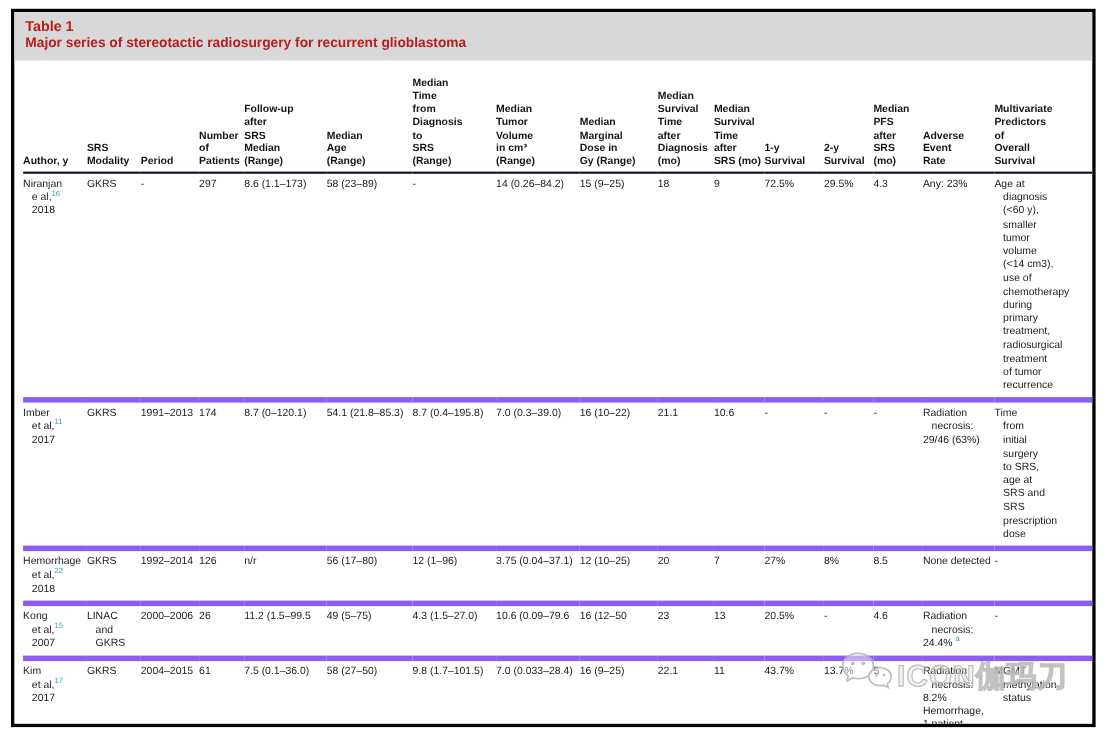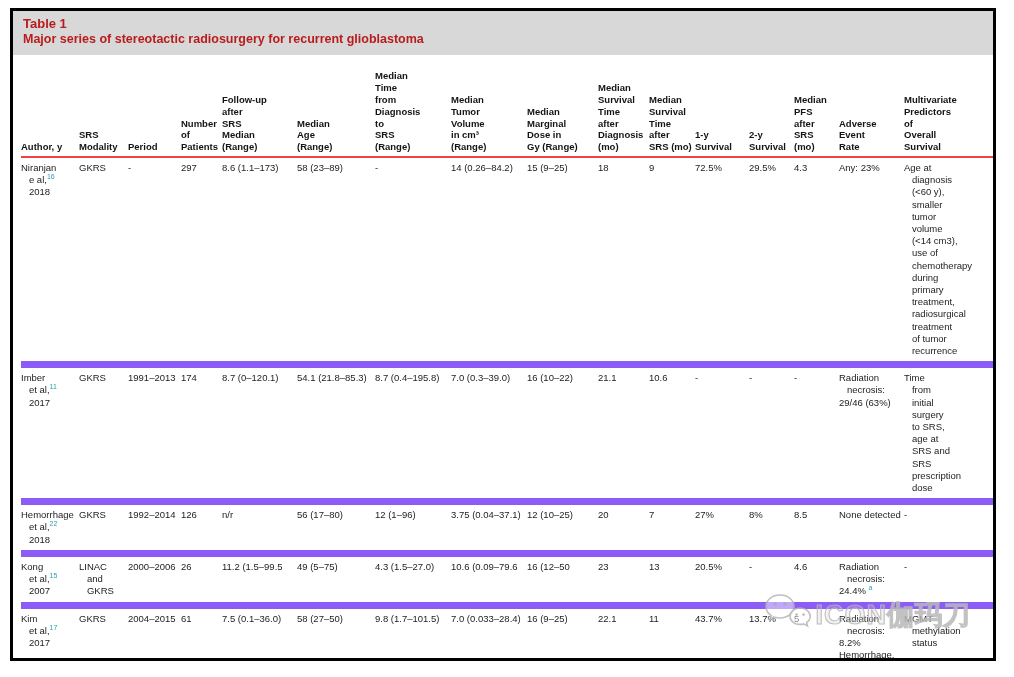--- a/index.html
+++ b/index.html
@@ -48,34 +48,34 @@
   }
   table.datatable th {
     vertical-align: bottom;
     text-align: left;
     font-weight: bold;
     font-size: 9.5px;
     line-height: 11.8px;
     white-space: pre-line;
     height: 96px;
     padding: 0 3px 3px 0;
-    border-bottom: 2px solid #ef4444;
+    border-bottom: 2px solid #0f172a;
     color: #141414;
   }
   table.datatable td {
     vertical-align: top;
     text-align: left;
     font-size: 9.5px;
     line-height: 12.2px;
     white-space: pre-wrap;
     padding: 4px 3px 4px 0;
     word-wrap: break-word;
   }
   table.datatable tbody tr {
-    border-bottom: 7px solid #8b5cf6;
+    border-bottom: 5px solid #8b5cf6;
     margin-top: 31px;
   }
   sup.ref {
     color: #2aa0b5;
     font-size: 7px;
     line-height: 0;
     vertical-align: super;
   }
   .footer-note {
     text-align: right;

